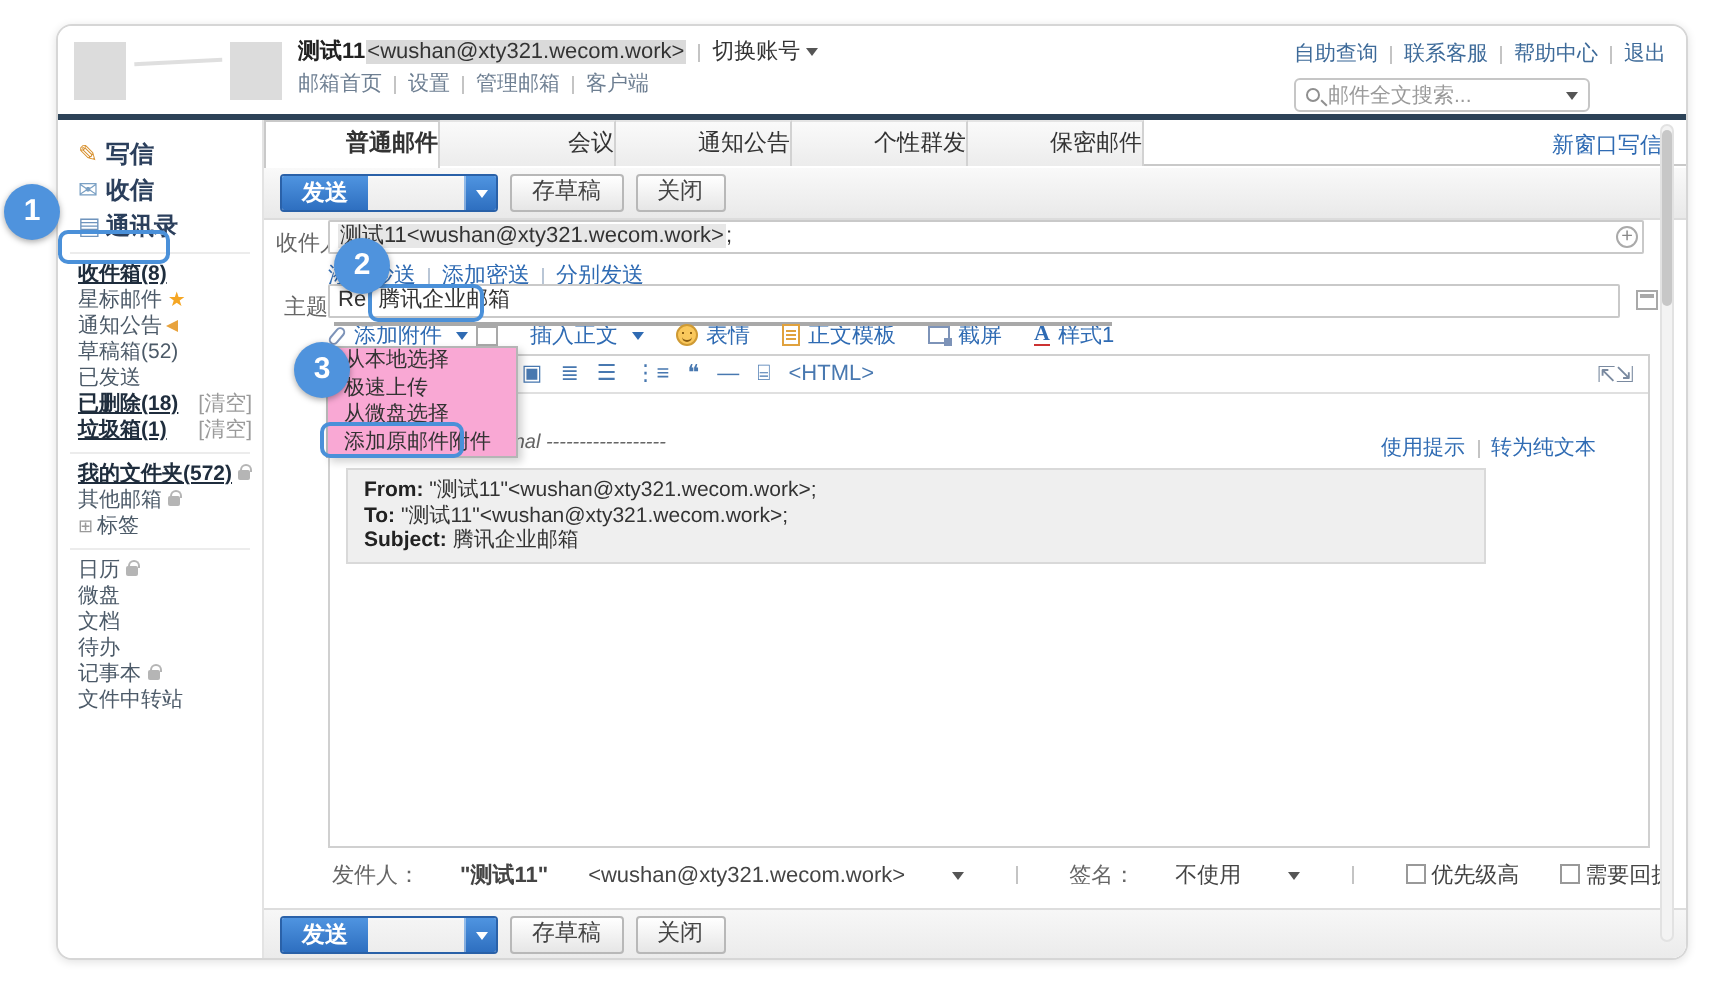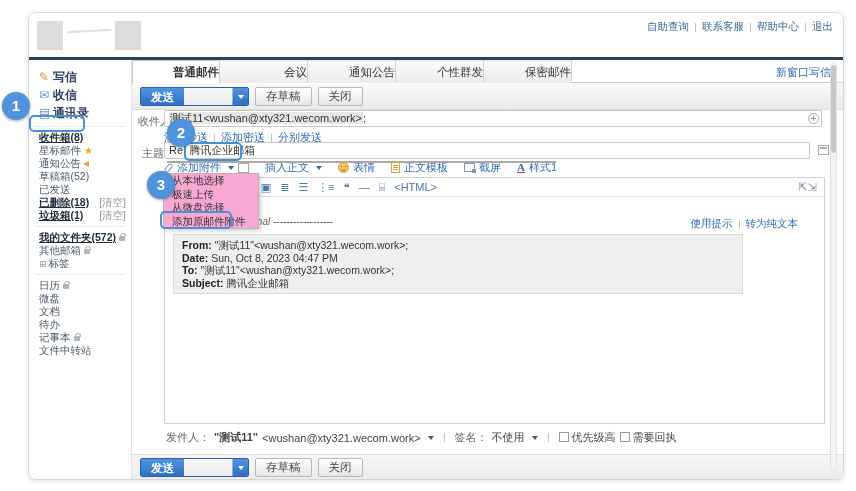--- a/index.html
+++ b/index.html
@@ -127,21 +127,21 @@
   .quote-box { width:570px; background:#efefef; border:1px solid #d9d9d9; padding:4px 8px;
     font-size:10.5px; line-height:12.5px; color:#333; }
   .quote-box b { color:#222; }
 
   .menu { position:absolute; background:#f9a8d4; border:1px solid #b5b5b5;
     box-shadow:2px 2px 4px rgba(0,0,0,.18); z-index:5; width:96px; }
   .menu-item { height:13.5px; line-height:13.5px; padding-left:8px; font-size:10.5px; color:#333;
     cursor:pointer; white-space:nowrap; position:relative; }
 
   .sender-row { position:absolute; font-size:11px; color:#444; white-space:nowrap;
-    display:flex; align-items:center; gap:4px; }
+    display:flex; align-items:center; gap:20px; }
   .sender-row .lab { color:#666; }
   .cbx { display:inline-block; width:10px; height:10px; border:1px solid #999; background:#fff;
     vertical-align:-1px; margin-right:3px; cursor:pointer; }
   .btnbar2 { position:absolute; left:0; right:0; top:394px; height:27px;
     background:linear-gradient(#f7f7f7,#eaeaea); border-top:1px solid #ddd; }
 
   .scrollbar { position:absolute; right:6px; top:2px; bottom:8px; width:7px; background:#f3f3f3;
     border:1px solid #e2e2e2; border-radius:4px; }
   .thumb { position:absolute; left:0; top:2px; width:5px; height:88px; background:#c7c7c7; border-radius:3px; }
 
@@ -153,23 +153,36 @@
 </style>
 </head>
 <body>
 
 <div class="window">
 
   <div class="header">
     <div class="logo-block lb1"></div>
     <div class="logo-script"></div>
     <div class="logo-block lb2"></div>
+    <div class="acct">
+      <div class="acct-l1">
+        <b>测试11</b><span class="hl">&lt;wushan@xty321.wecom.work&gt;</span><span class="vsep"></span><span class="switch">切换账号</span><span class="caret"></span>
+      </div>
+      <div class="acct-l2">
+        <a>邮箱首页</a><span class="vsep"></span><a>设置</a><span class="vsep"></span><a>管理邮箱</a><span class="vsep"></span><a>客户端</a>
+      </div>
+    </div>
     <div class="hdr-right">
       <div class="hdr-links">
         <a>自助查询</a><span class="vsep"></span><a>联系客服</a><span class="vsep"></span><a>帮助中心</a><span class="vsep"></span><a>退出</a>
+      </div>
+      <div class="searchbox">
+        <span class="mag"></span>
+        <span class="search-ph">邮件全文搜索...</span>
+        <span class="caret"></span>
       </div>
     </div>
   </div>
   <div class="navybar"></div>
 
   <div class="sidebar">
     <div class="side-action"><span class="ai">✎</span><span>写信</span></div>
     <div class="side-action"><span class="ai mail">✉</span><span>收信</span></div>
     <div class="side-action"><span class="ai book">▤</span><span>通讯录</span></div>
     <div class="side-sep"></div>
@@ -265,21 +278,20 @@
         </div>
         <div class="etips">
           <span>使用提示</span><span class="vsep"></span><span>转为纯文本</span>
         </div>
         <span class="expand-icon">⇱⇲</span>
       </div>
       <div class="equote">
         <div class="orig-div">------------------ Original ------------------</div>
         <div class="quote-box">
           <div><b>From:</b> <span>"测试11"&lt;wushan@xty321.wecom.work&gt;;</span></div>
-          <div><b>Date:</b> <span>Sun, Oct 8, 2023 04:47 PM</span></div>
           <div><b>To:</b> <span>"测试11"&lt;wushan@xty321.wecom.work&gt;;</span></div>
           <div><b>Subject:</b> <span>腾讯企业邮箱</span></div>
         </div>
       </div>
     </div>
 
     <div class="menu" style="left:31px;top:113px;">
       <div class="menu-item">从本地选择</div>
       <div class="menu-item">极速上传</div>
       <div class="menu-item">从微盘选择</div>

